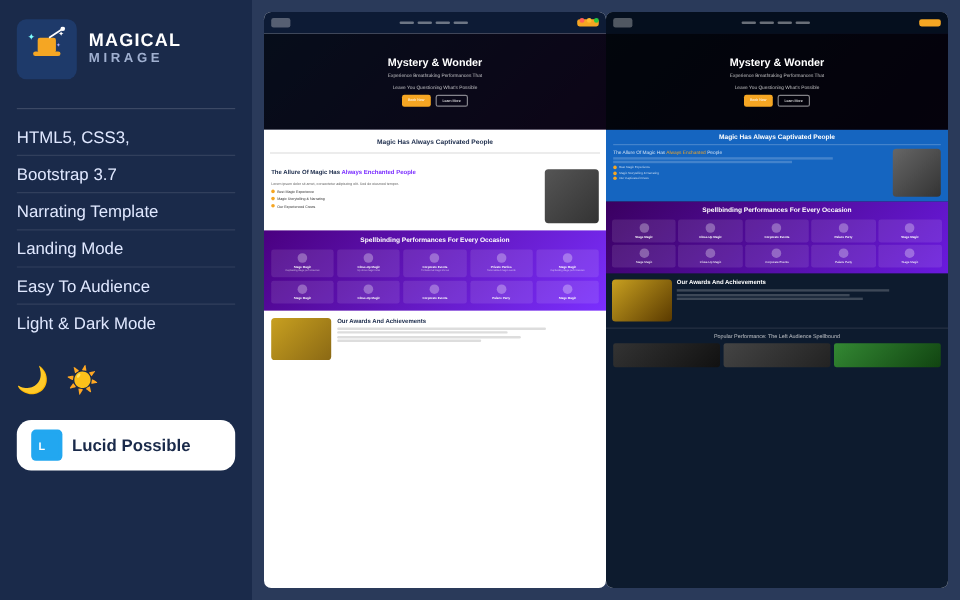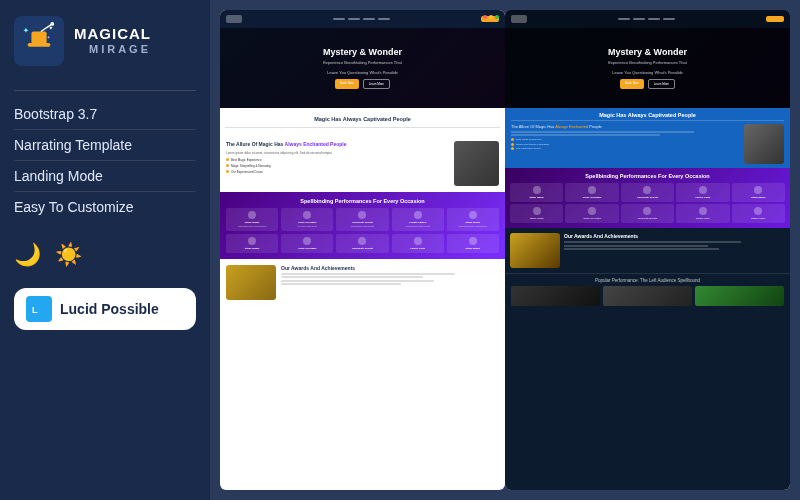--- a/index.html
+++ b/index.html
@@ -46,21 +46,20 @@
       height: 38px;
     }
 
     .logo-text {
       color: #fff;
       font-size: 15px;
       font-weight: bold;
       line-height: 1.2;
       text-transform: uppercase;
       letter-spacing: 1px;
-      text-align: right;
     }
 
     .logo-text span {
       display: block;
     }
 
     .divider {
       height: 1px;
       background: rgba(255,255,255,0.15);
       margin: 8px 0;
@@ -481,24 +480,26 @@
     </div>
     <div class="logo-text">
       <span>MAGICAL</span>
       <span style="font-size:11px; letter-spacing:3px; color:#a0b0d0;">MIRAGE</span>
     </div>
   </div>
 
   <div class="divider"></div>
 
   <ul class="feature-list">
+    <li>HTML5, CSS3,</li>
     <li>Bootstrap 3.7</li>
     <li>Narrating Template</li>
     <li>Landing Mode</li>
-    <li>Easy To Customize</li>
+    <li>Easy To Audience</li>
+    <li>Light &amp; Dark Mode</li>
   </ul>
 
   <div class="theme-toggle">
     <span class="moon-icon">🌙</span>
     <span class="sun-icon">☀️</span>
   </div>
 
   <div class="lucid-badge">
     <div class="lucid-logo">
       <svg width="20" height="20" viewBox="0 0 20 20">

